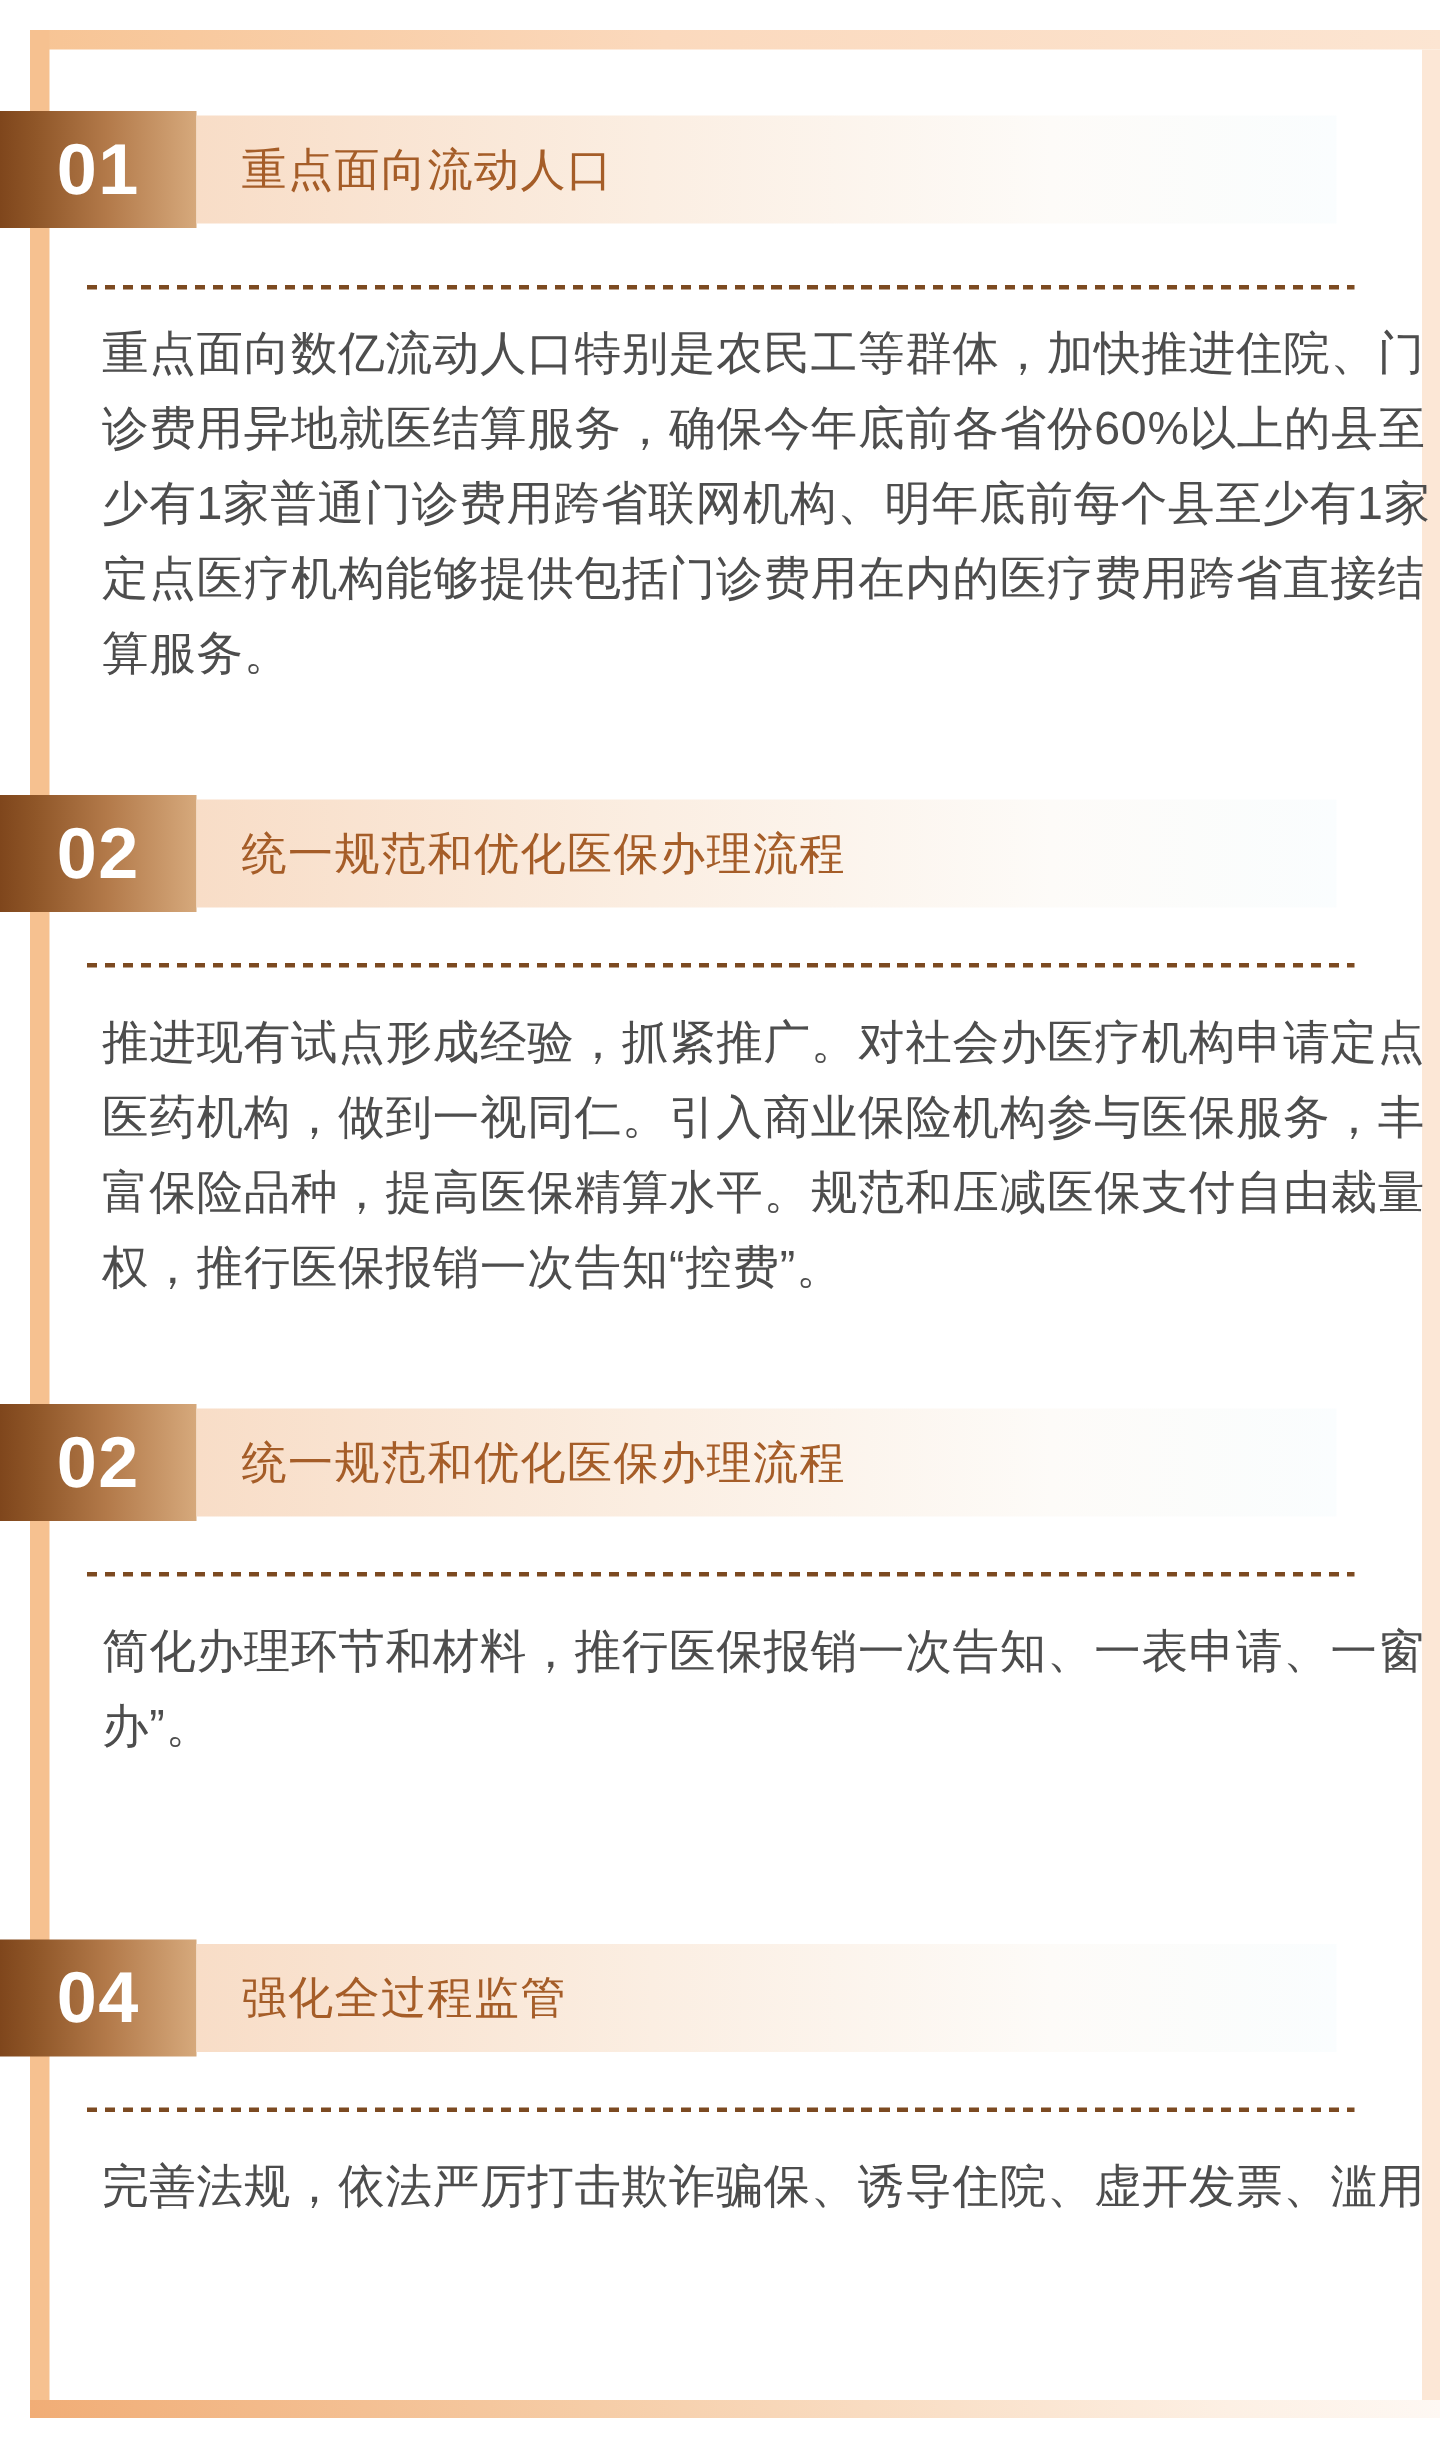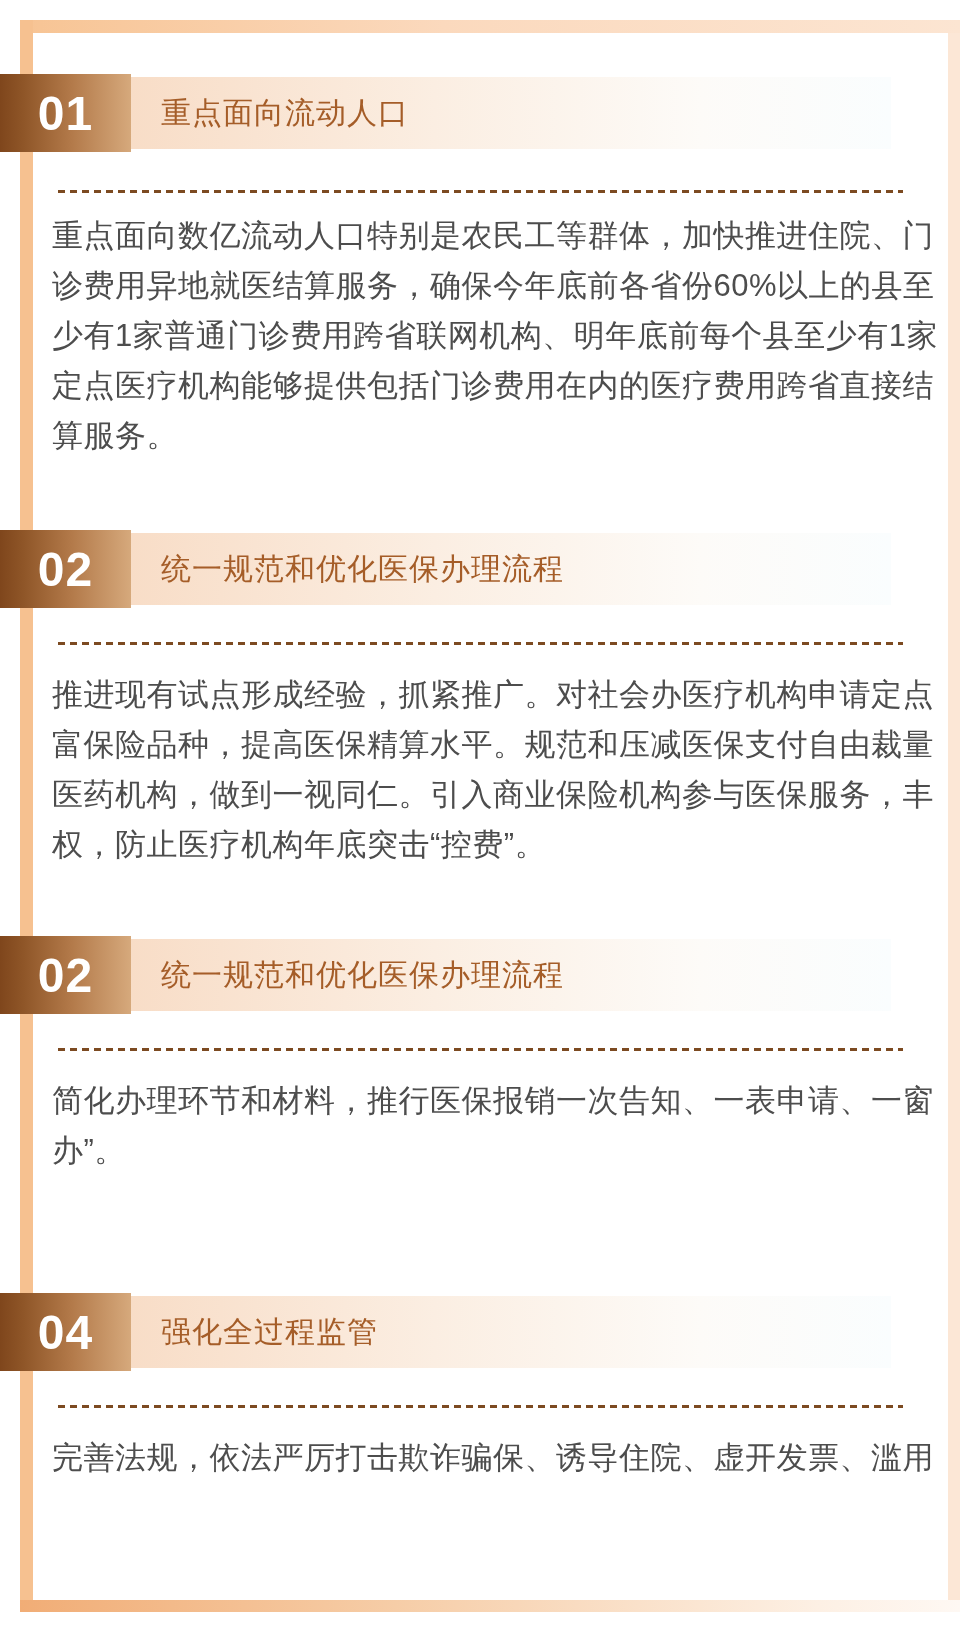--- a/index.html
+++ b/index.html
@@ -66,21 +66,21 @@
   }
   .s4 .title-bar .heading { font-weight: 400; }
 
   .dots {
     position: absolute; left: 58px; top: 112px; width: 845px; height: 3px;
     background: repeating-linear-gradient(90deg, #7c4a21 0 7px, transparent 7px 12px);
   }
   .s1 .dots { top: 116px; }
 
   .body-block {
-    position: absolute; left: 52px; top: 140px; width: 852px;
+    position: absolute; left: 68px; top: 140px; width: 852px;
     color: #4d4d4d;
     font-size: 31px;
     line-height: 50px;
     letter-spacing: 0.5px;
   }
   .s1 .body-block { top: 137px; }
   .body-line { white-space: nowrap; }
 </style>
 </head>
 <body>
@@ -112,23 +112,23 @@
   <div class="section s2">
     <div class="badge">
       <span class="num">02</span>
     </div>
     <div class="title-bar">
       <span class="heading">统一规范和优化医保办理流程</span>
     </div>
     <div class="dots"></div>
     <div class="body-block">
       <div class="body-line">推进现有试点形成经验，抓紧推广。对社会办医疗机构申请定点</div>
+      <div class="body-line">医药机构，做到一视同仁。引入商业保险机构参与医保服务，丰</div>
       <div class="body-line">富保险品种，提高医保精算水平。规范和压减医保支付自由裁量</div>
-      <div class="body-line">医药机构，做到一视同仁。引入商业保险机构参与医保服务，丰</div>
-      <div class="body-line">权，防止医疗机构年底突击“控费”。</div>
+      <div class="body-line">权，推行医保报销一次告知“控费”。</div>
     </div>
   </div>
 
   <div class="section s3">
     <div class="badge">
       <span class="num">02</span>
     </div>
     <div class="title-bar">
       <span class="heading">统一规范和优化医保办理流程</span>
     </div>

